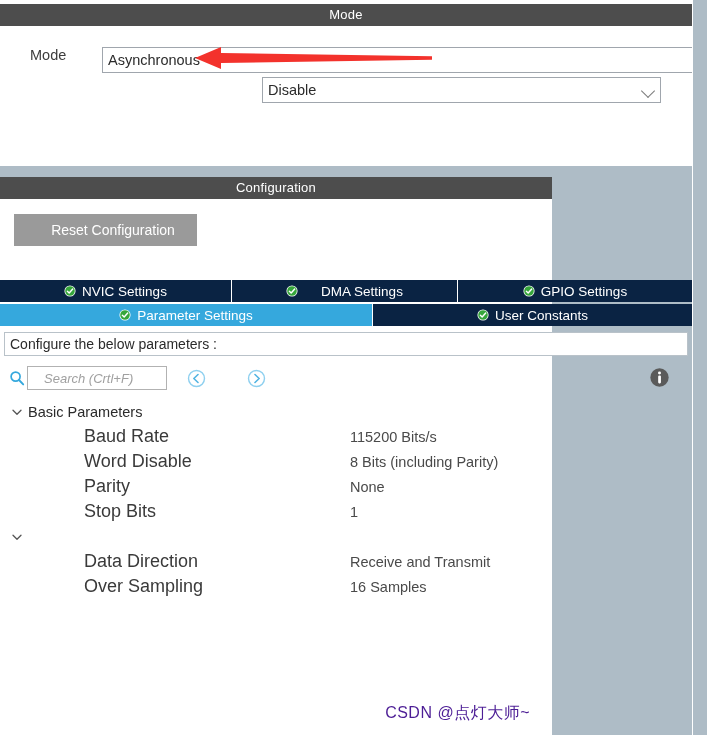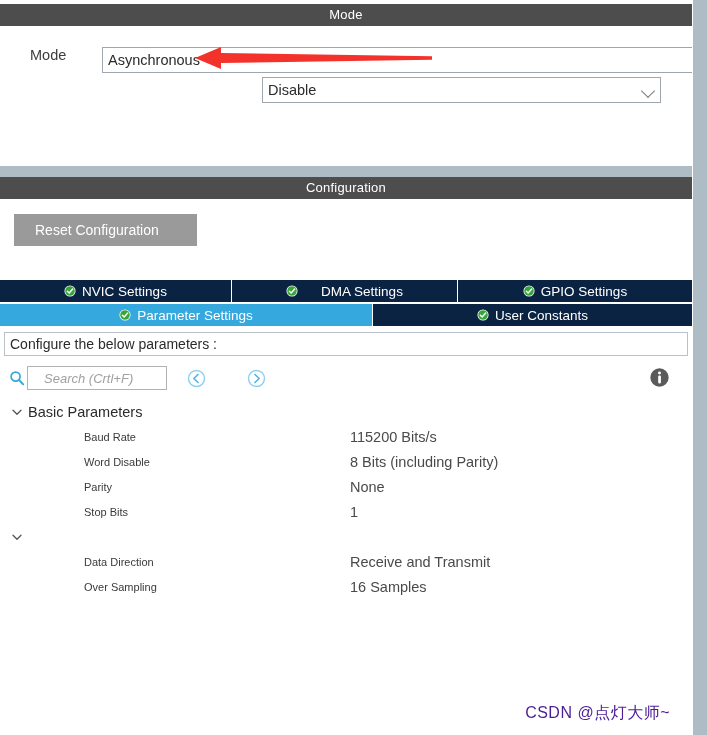--- a/index.html
+++ b/index.html
@@ -91,38 +91,38 @@
     position: absolute;
     left: 0; top: 167px;
     width: 707px; height: 10px;
     background: #aebcc6;
   }
 
   
   #config-panel {
     position: absolute;
     left: 0; top: 177px;
-    width: 692px;
+    width: 552px;
     height: 558px;
   }
   #config-panel .panel-body {
     height: 536px;
     position: relative;
   }
 
   #reset-config-btn {
     position: absolute;
     left: 14px; top: 15px;
     width: 183px; height: 32px;
     background: #9a9a9a;
     border: none;
     color: #ffffff;
     font-size: 14px;
     font-family: "Liberation Sans", sans-serif;
-    text-align: left;
+    text-align: center;
     padding-left: 21px;
     cursor: default;
   }
 
   
   #tab-strip { position: absolute; left: 0; top: 81px; width: 692px; }
   .tab-row { display: flex; width: 692px; height: 22px; }
   .tab {
     background: #0a2343;
     color: #ffffff;
@@ -210,21 +210,21 @@
     font-size: 14.5px;
     color: #2b2b2b;
   }
   .tree-row {
     height: 25px;
     display: flex;
     align-items: center;
     padding-left: 84px;
   }
   .row-name {
-    font-size: 11px;
+    font-size: 18px;
     color: #3a3a3a;
     width: 266px;
     flex: 0 0 266px;
   }
   .row-value {
     font-size: 14.5px;
     color: #4a4a4a;
   }
 
   

